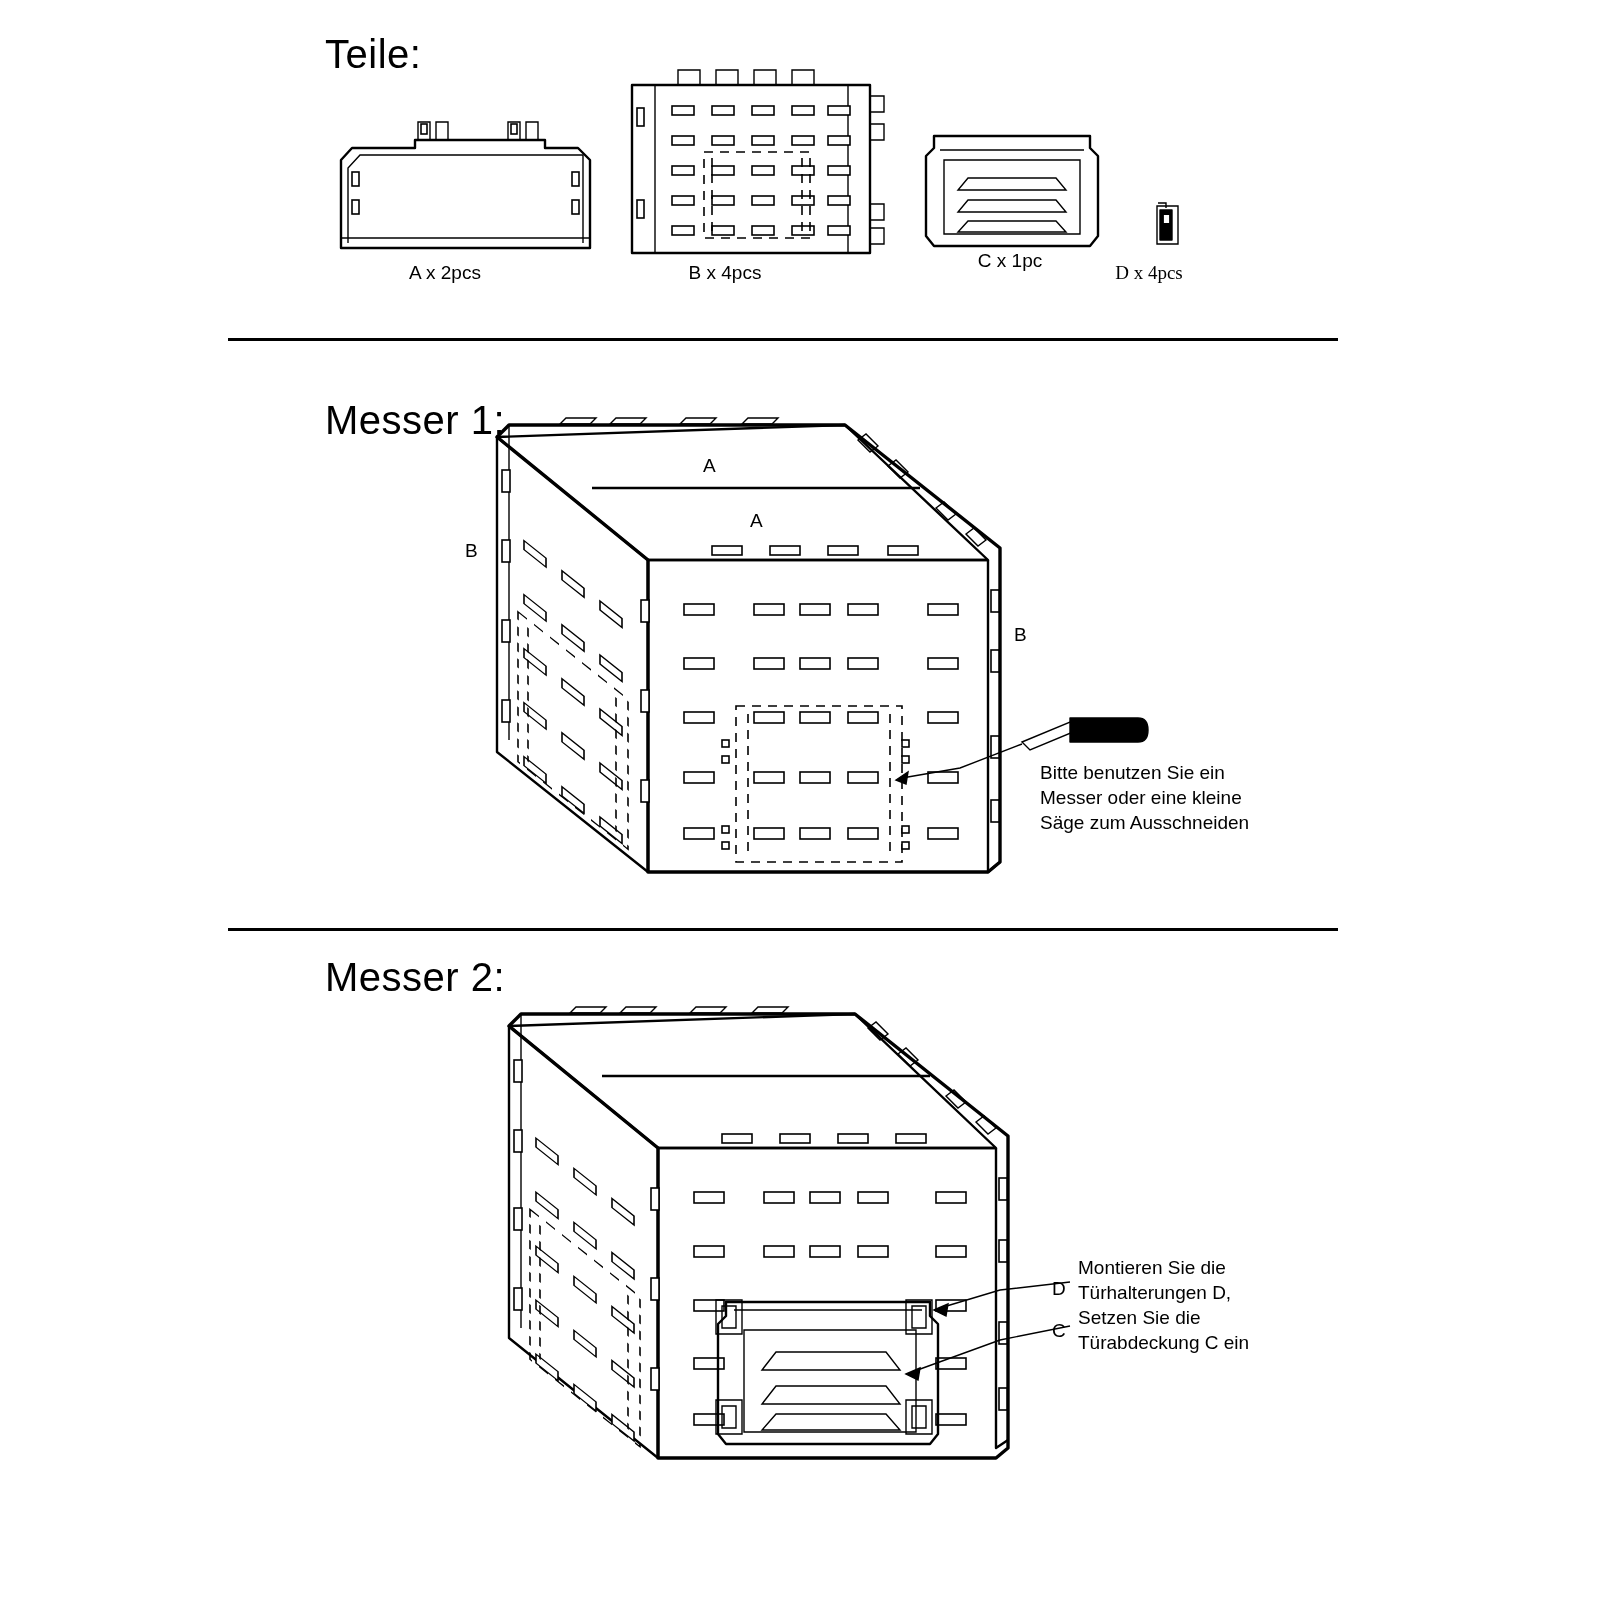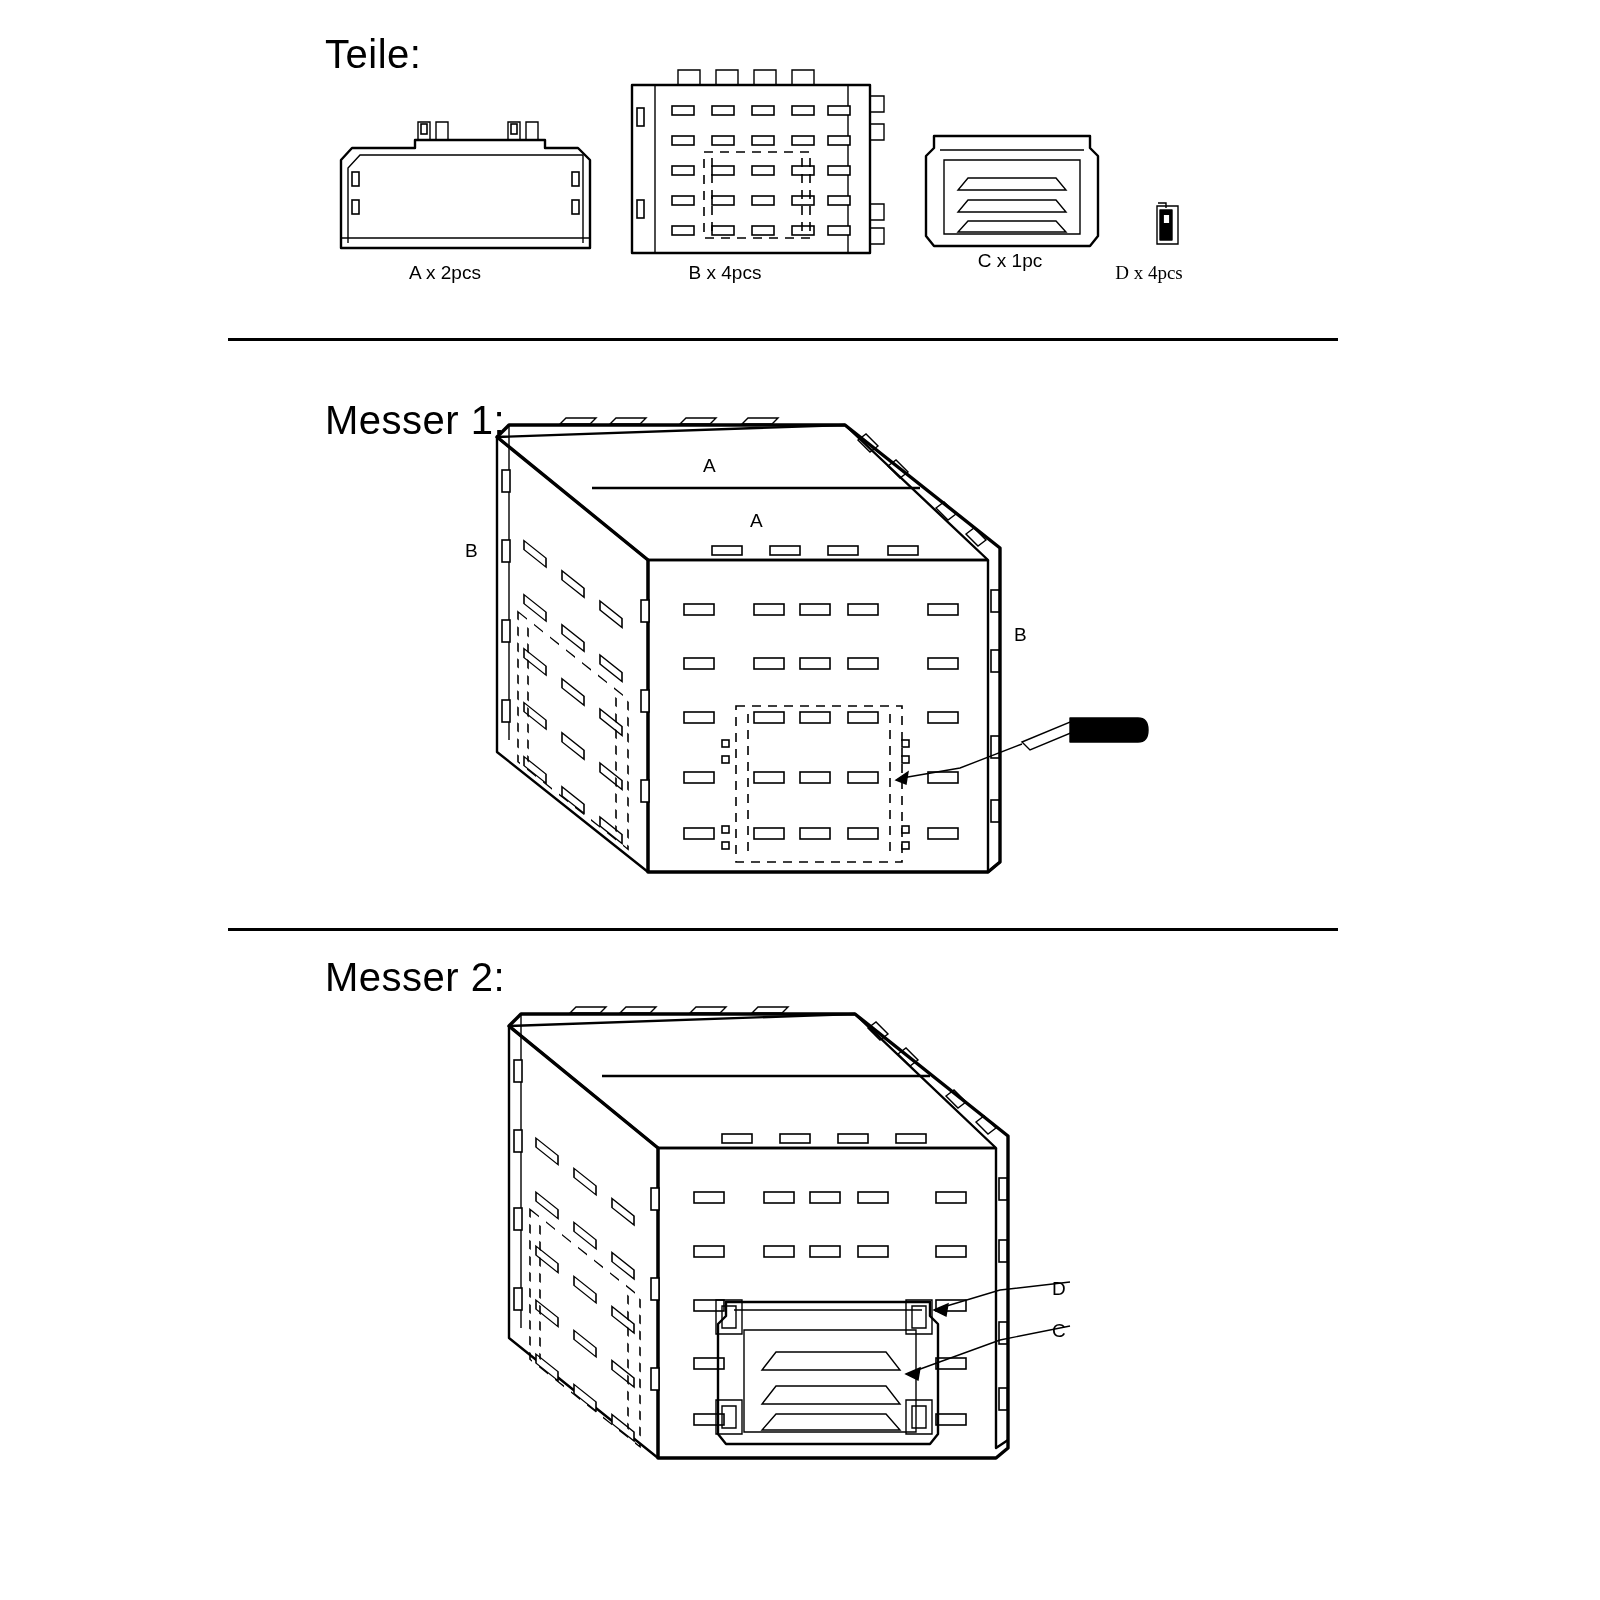--- a/index.html
+++ b/index.html
@@ -43,20 +43,27 @@
   <div class="heading" id="heading-step2">Messer 2:</div>
 
   <div class="rule" id="rule-1"></div>
   <div class="rule" id="rule-2"></div>
 
   <div class="part-label" style="left:380px;top:262px;width:130px;">A x 2pcs</div>
   <div class="part-label" style="left:660px;top:262px;width:130px;">B x 4pcs</div>
   <div class="part-label" style="left:945px;top:250px;width:130px;">C x 1pc</div>
   <div class="part-label" style="left:1084px;top:262px;width:130px;font-family:Liberation Serif, serif;">D x 4pcs</div>
 
+  <div class="callout" id="callout-knife">Bitte benutzen Sie ein
+Messer oder eine kleine
+Säge zum Ausschneiden</div>
+  <div class="callout" id="callout-door">Montieren Sie die
+Türhalterungen D,
+Setzen Sie die
+Türabdeckung C ein</div>
 
   <div class="tag" style="left:703px;top:455px;">A</div>
   <div class="tag" style="left:750px;top:510px;">A</div>
   <div class="tag" style="left:465px;top:540px;">B</div>
   <div class="tag" style="left:1014px;top:624px;">B</div>
   <div class="tag" style="left:1052px;top:1278px;">D</div>
   <div class="tag" style="left:1052px;top:1320px;">C</div>
 
   <svg viewBox="0 0 1600 1600">
 

